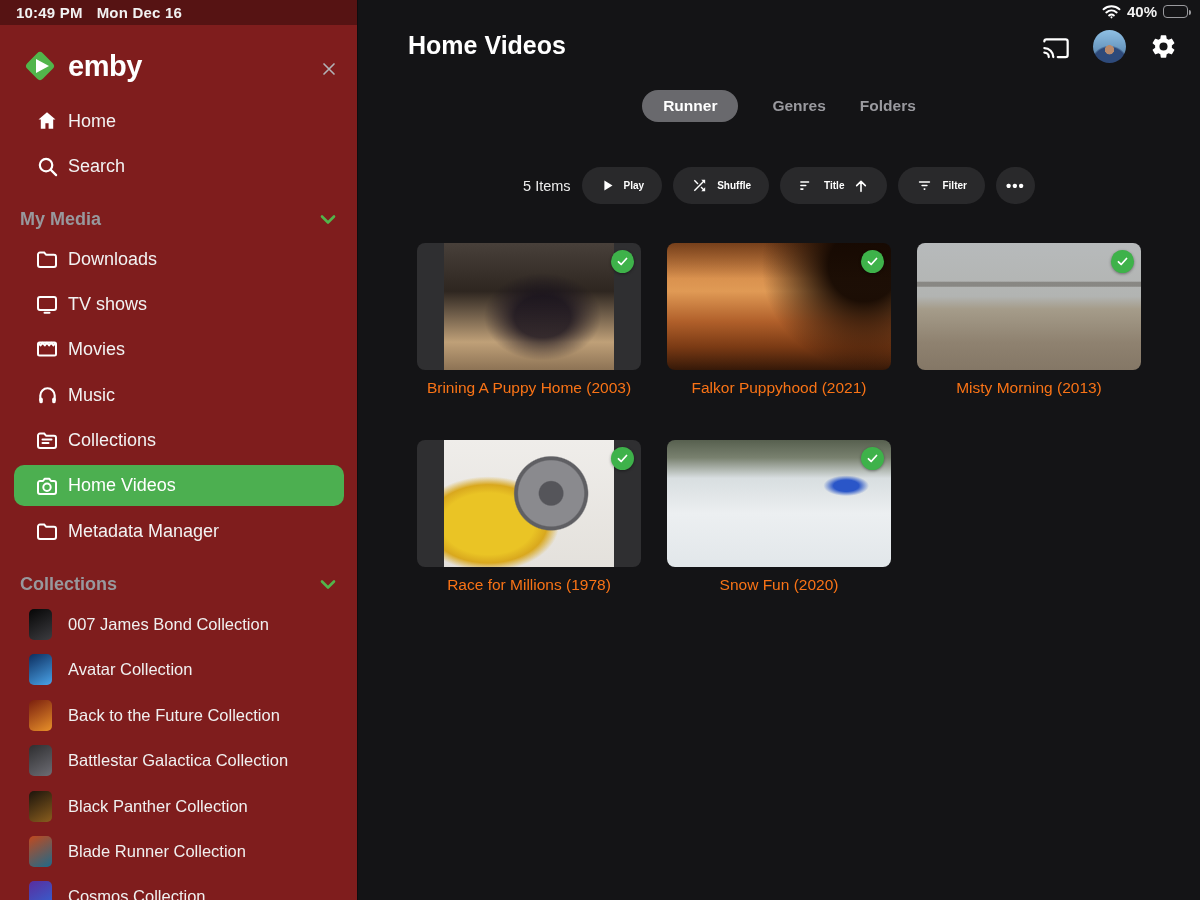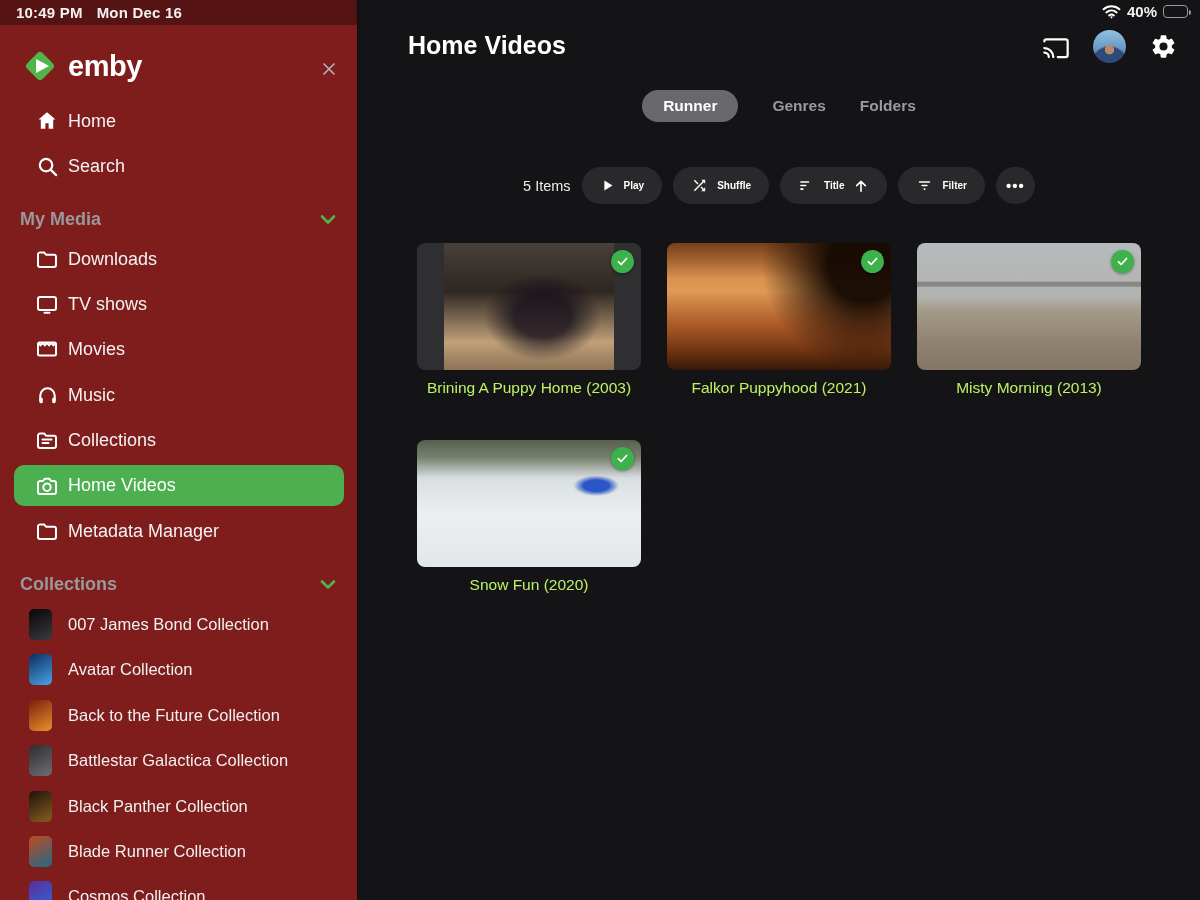--- a/index.html
+++ b/index.html
@@ -58,21 +58,21 @@
   .toolbar { position:absolute; left:0; top:167px; width:842px; display:flex; justify-content:center; align-items:center; gap:11px; }
   .count { font-size:14.5px; color:#ececec; margin-right:0; }
   .tbtn { height:37px; background:#29292b; border-radius:19px; display:flex; align-items:center; gap:9px; padding:0 18px; font-size:10px; font-weight:700; color:#fff; cursor:pointer; }
   .tbtn .bic { display:flex; align-items:center; justify-content:center; }
   .tbtn.round { width:39px; padding:0; justify-content:center; letter-spacing:1px; font-size:15px; }
 
   
   .grid { position:absolute; left:59px; top:243px; display:grid; grid-template-columns:repeat(3,224px); column-gap:26px; row-gap:43px; }
   .card { width:224px; cursor:pointer; }
   .card .imgwrap { position:relative; width:224px; height:127px; border-radius:8px; overflow:hidden; background:#2f2f31; }
-  .card .title { margin-top:9px; text-align:center; font-size:15.5px; color:#bef264; white-space:nowrap; }
+  .card .title { margin-top:9px; text-align:center; font-size:15.5px; color:#f97316; white-space:nowrap; }
   .badge { position:absolute; top:7px; right:7px; width:23px; height:23px; border-radius:50%; background:#3eb24a; display:flex; align-items:center; justify-content:center; box-shadow:0 1px 3px rgba(0,0,0,.4); }
 
   .inner-pic { position:absolute; top:0; bottom:0; left:12%; right:12%; }
   .thumb-puppy .inner-pic { background:
       radial-gradient(ellipse at 58% 58%, rgba(22,16,28,.8) 0 20%, rgba(0,0,0,0) 42%),
       linear-gradient(180deg,#48403a 0%,#2e2620 38%,#6b5a47 55%,#bfa078 78%,#8d7355 100%); }
   .thumb-falkor { background:
       radial-gradient(circle at 88% 18%, rgba(18,7,1,.95) 0 16%, rgba(0,0,0,0) 46%),
       linear-gradient(180deg, rgba(74,32,8,.65) 0%, rgba(0,0,0,0) 28%),
       linear-gradient(180deg,#c97b3e 0%,#e09a55 38%,#b05f2a 62%,#7a3a14 82%,#351808 100%) !important; }
@@ -354,20 +354,31 @@
       <div class="imgwrap thumb-misty">
         <span class="badge">
             <svg width="13" height="13" viewBox="0 0 24 24" fill="none" stroke="#fff" stroke-width="3.2" stroke-linecap="round" stroke-linejoin="round">
               <path d="M4.5 12.5l5 5 10-11"></path>
             </svg>
           </span>
       </div>
       <div class="title">Misty Morning (2013)</div>
     </div>
     <div class="card">
+      <div class="imgwrap thumb-race">
+        <span class="inner-pic"></span>
+        <span class="badge">
+            <svg width="13" height="13" viewBox="0 0 24 24" fill="none" stroke="#fff" stroke-width="3.2" stroke-linecap="round" stroke-linejoin="round">
+              <path d="M4.5 12.5l5 5 10-11"></path>
+            </svg>
+          </span>
+      </div>
+      <div class="title">Race for Millions (1978)</div>
+    </div>
+    <div class="card">
       <div class="imgwrap thumb-snow">
         <span class="badge">
             <svg width="13" height="13" viewBox="0 0 24 24" fill="none" stroke="#fff" stroke-width="3.2" stroke-linecap="round" stroke-linejoin="round">
               <path d="M4.5 12.5l5 5 10-11"></path>
             </svg>
           </span>
       </div>
       <div class="title">Snow Fun (2020)</div>
     </div>
   </div>

